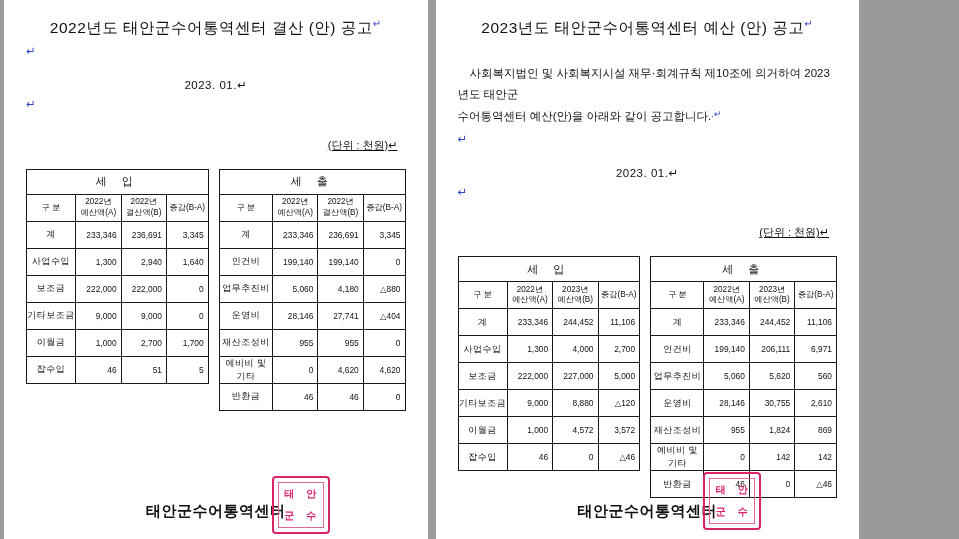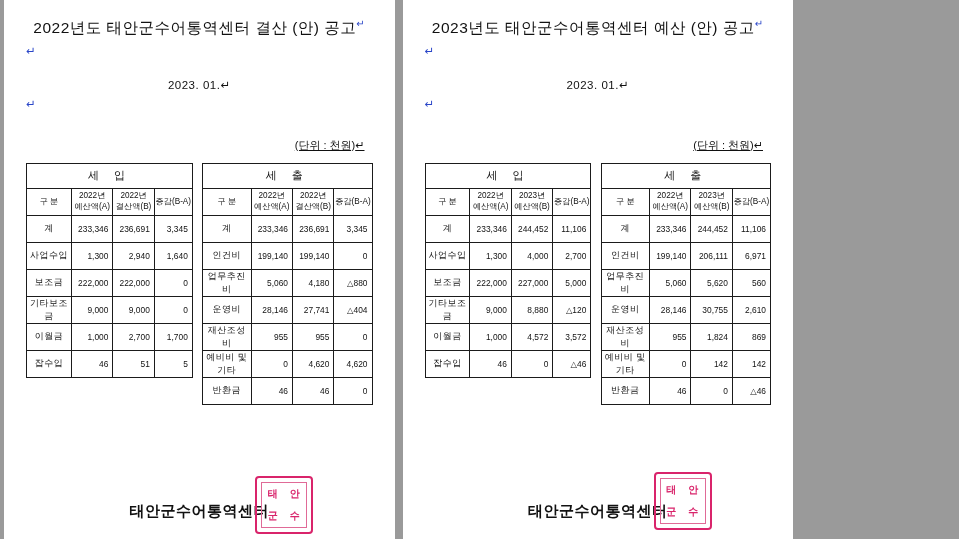--- a/index.html
+++ b/index.html
@@ -1,28 +1,28 @@
 <!DOCTYPE html>
 <html><head>
 <meta charset="utf-8">
 <style>
   html,body{margin:0;padding:0;background:#9a9a9a;}
   body{width:959px;height:539px;overflow:hidden;font-family:"Liberation Sans",sans-serif;}
-  .wrap{display:flex;width:793px;height:539px;gap:8px;}
+  .wrap{display:flex;width:859px;height:539px;gap:8px;}
   .page{background:#ffffff;width:471px;height:539px;position:relative;box-sizing:border-box;padding:10px 22px 0 22px;}
   .page.left{margin-left:4px;}
   .title{text-align:center;font-size:15.5px;color:#111;letter-spacing:0.5px;margin:8px 0 0 0;white-space:nowrap;}
   .title .mk{color:#2a46c8;font-size:10px;vertical-align:super;}
   .para{font-size:11.5px;line-height:1.85;color:#111;margin-top:24px;text-indent:12px;}
   .para .l2{display:block;text-indent:0;}
   .mark{color:#2a46c8;font-size:9px;vertical-align:top;}
   .blank{font-size:11.5px;line-height:1.85;color:#2a46c8;margin-top:2px;}
   .date{text-align:center;font-size:11.5px;color:#111;margin-top:16px;letter-spacing:0.5px;}
   .unit{text-align:right;font-size:11px;color:#111;margin-top:22px;padding-right:8px;text-decoration:underline;}
-  table{border-collapse:collapse;margin-top:10px;width:100%;table-layout:fixed;}
+  table{border-collapse:collapse;margin-top:16px;width:100%;table-layout:fixed;}
   td,th{border:1px solid #1b1b1b;font-size:8.4px;color:#111;text-align:center;padding:0;height:26px;font-weight:normal;vertical-align:middle;}
   .grp{font-size:11px;letter-spacing:6px;height:24px;}
   .hdr{font-size:8.2px;line-height:1.25;}
   .lbl{font-size:9px;letter-spacing:0.5px;}
   .num{text-align:right;padding-right:4px;font-size:8.4px;}
   .spacer{border:none;width:12px;height:auto;}
   .footer{position:absolute;left:0;right:0;bottom:18px;text-align:center;}
   .org{font-size:15px;font-weight:bold;color:#111;letter-spacing:0.5px;display:inline-block;position:relative;}
   .stamp{position:absolute;width:54px;height:54px;border:2.5px solid #d9246b;border-radius:4px;top:-30px;right:-44px;display:flex;align-items:center;justify-content:center;}
   .stamp .inner{width:44px;height:44px;border:1px solid #e06a97;display:grid;grid-template-columns:1fr 1fr;grid-template-rows:1fr 1fr;}
@@ -160,20 +160,24 @@
             <span>군</span>
             <span>수</span>
           </span>
         </span>
       </span>
     </div>
   </div>
 
   <div class="page right">
     <div class="title"><span>2023년도  태안군수어통역센터  예산 (안)  공고</span><span class="mk">↵</span></div>
+    <div class="para">
+      <span>사회복지법인 및 사회복지시설  재무·회계규칙  제10조에 의거하여  2023년도  태안군</span>
+      <span class="l2"><span>수어통역센터  예산(안)을 아래와 같이 공고합니다.</span><span class="mark">.↵</span></span>
+    </div>
     <div class="blank">↵</div>
     <div class="date"><span>2023.  01.</span><span class="mk">↵</span></div>
     <div class="blank">↵</div>
     <div class="unit"><span>(단위 : 천원)</span><span class="mk">↵</span></div>
 
     <table>
       <colgroup>
         <col style="width:13%">
           <col style="width:12%">
           <col style="width:12%">

